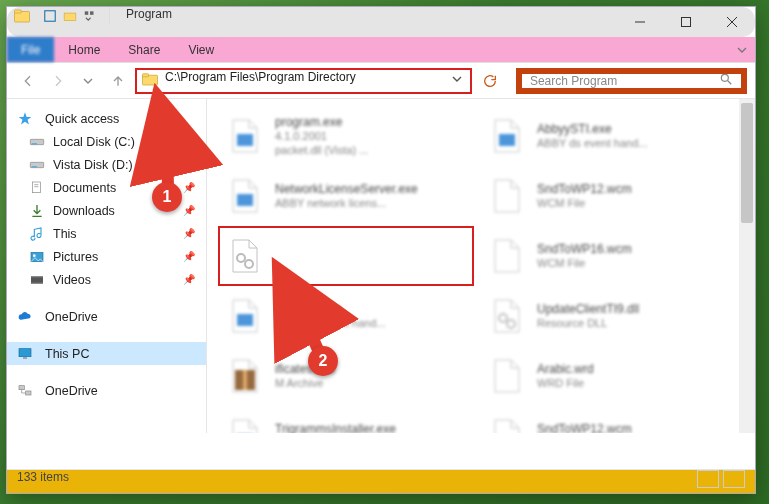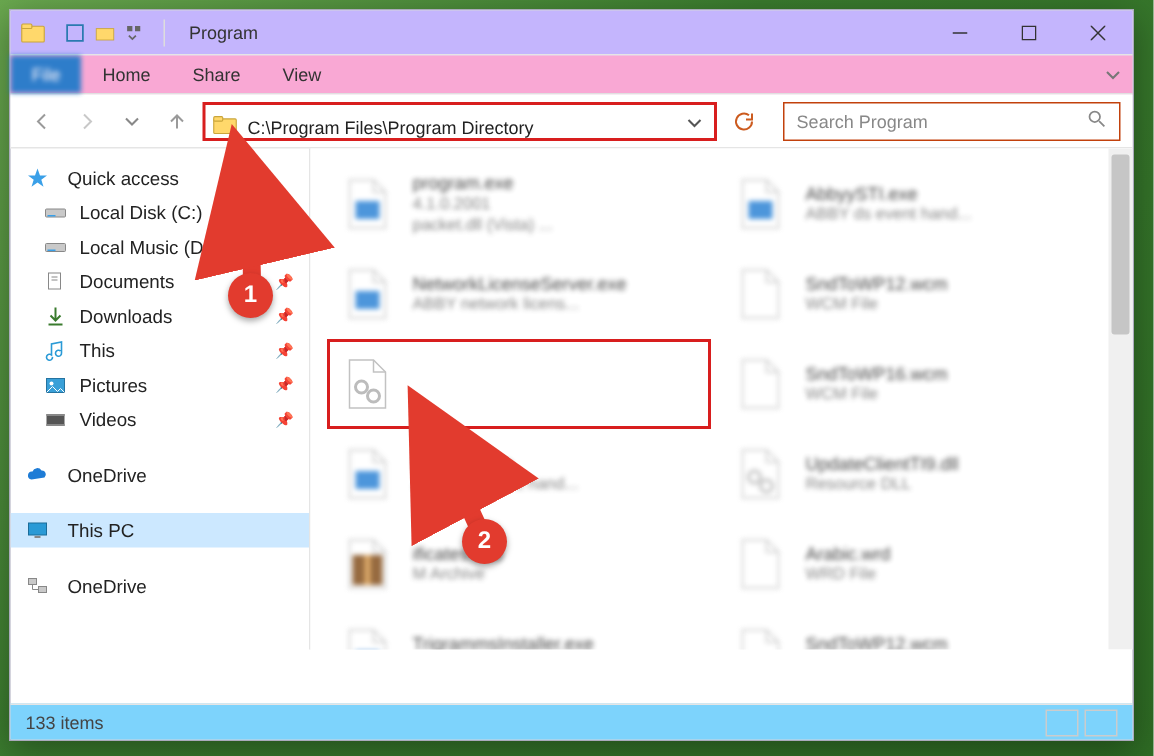--- a/index.html
+++ b/index.html
@@ -10,22 +10,22 @@
   }
   .window {
     position: absolute; left: 6px; top: 6px; right: 13px; bottom: 10px;
     background: #fff; border: 1px solid #aab;
     box-shadow: 0 6px 22px rgba(0,0,0,0.35);
     display: flex; flex-direction: column;
   }
 
   
   .titlebar {
-    height: 30px; display: flex; align-items: center; gap: 6px;
-    padding: 0 0 0 6px; border-bottom: 1px solid #e5e5e5; background: #c4b5fd;
+    height: 30px; display: flex; align-items: flex-start; gap: 6px;
+    padding: 0 0 0 6px; border-bottom: 1px solid #e5e5e5; background: #e5e5e5; border-radius: 13px;
   }
   .tb-icon { width: 18px; height: 18px; }
   .qat { display: flex; align-items: center; gap: 2px; padding-left: 4px; }
   .qat span { width: 18px; height: 18px; display: inline-flex; align-items: center; justify-content: center; color:#555; }
   .titlebar .sep { width:1px; height:18px; background:#ddd; margin:0 4px; }
   .title-text { font-size: 12px; color:#333; margin-left: 6px; }
   .win-controls { margin-left: auto; display: flex; }
   .win-btn { width: 46px; height: 30px; display:flex; align-items:center; justify-content:center; color:#333; }
   .win-btn svg { width:10px; height:10px; }
 
@@ -36,29 +36,29 @@
   .ribbon .spacer { flex:1; }
   .ribbon .chev { width:26px; display:flex; align-items:center; justify-content:center; color:#777; }
 
   
   .navrow {
     height: 36px; display:flex; align-items:center; gap:4px; padding:4px 8px;
     border-bottom:1px solid #e5e5e5; background:#fff;
   }
   .nav-btn { width:26px; height:26px; display:flex; align-items:center; justify-content:center; color:#9a9a9a; border-radius:2px; }
   .addr-wrap {
-    flex:1.6; height:26px; display:flex; align-items:flex-end;
+    flex:1.6; height:26px; display:flex; align-items:flex-start;
     border:2px solid #d81e1e; position:relative; padding:0 4px;
   }
   .addr-wrap .folder-ic { width:18px; height:18px; margin-right:6px; }
   .addr-wrap .path { flex:1; font-size:12px; color:#222; white-space:nowrap; overflow:hidden; }
   .addr-wrap .drop { width:18px; text-align:center; color:#555; }
   .refresh { width:24px; height:24px; margin-left:2px; display:flex; align-items:center; justify-content:center; color:#cc5b1f; }
   .search {
-    flex:1; height:26px; margin-left:10px; border:1px solid #c2410c;
+    flex:1; height:26px; margin-left:10px; border:6px solid #c2410c;
     display:flex; align-items:center; padding:0 8px; color:#888; font-size:12px;
   }
   .search .mag { margin-left:auto; color:#888; }
 
   
   .body { flex:1; display:flex; min-height:0; }
   .sidebar {
     width:200px; border-right:1px solid #e5e5e5; padding:8px 0; overflow:hidden;
     font-size:12.5px; color:#222;
   }
@@ -83,22 +83,22 @@
   .file .ficon { width:40px; height:40px; flex-shrink:0; }
   .file .ftxt { display:flex; flex-direction:column; font-size:12px; line-height:1.25; color:#333; }
   .file .ftxt .l1 { font-weight:500; }
   .file .ftxt .l2, .file .ftxt .l3 { color:#777; font-size:11px; }
   .file.highlight {
     filter:none; opacity:1;
     outline:2px solid #d81e1e; outline-offset:-1px; background:#fff;
   }
 
   
-  .status { height:24px; border-top:1px solid #e5e5e5; display:flex; align-items:center;
-    padding:0 10px; font-size:12px; color:#444; background:#7dd3fc;margin-top:36px; }
+  .status { height:24px; border-top:1px solid #e5e5e5; display:flex; 
+    padding:0 10px; font-size:12px; color:#444; background:#eab308;margin-top:36px; }
   .status .viewbtn { width:22px; height:18px; border:1px solid #ccc; margin-left:4px; }
   .status .spacer { flex:1; }
 
   
   .overlay { position:absolute; left:0; top:0; right:0; bottom:0; pointer-events:none; }
   .marker {
     position:absolute; width:30px; height:30px; border-radius:50%;
     background:#e23b2e; color:#fff; font-weight:700; font-size:16px;
     display:flex; align-items:center; justify-content:center;
     box-shadow:0 2px 4px rgba(0,0,0,0.35);
@@ -231,21 +231,21 @@
               <rect x="4" y="14" width="8" height="1.5" fill="#3aa0e8"></rect>
             </svg>
           <span>Local Disk (C:)</span>
           <span class="pin">📌</span>
         </div>
         <div class="sb-item">
           <svg class="sb-ic" viewBox="0 0 24 24">
               <rect x="2" y="8" width="20" height="8" rx="1" fill="#c9c9c9" stroke="#888"></rect>
               <rect x="4" y="14" width="8" height="1.5" fill="#3aa0e8"></rect>
             </svg>
-          <span>Local Music (D:)</span>
+          <span>Vista Disk (D:)</span>
           <span class="pin">📌</span>
         </div>
         <div class="sb-item">
           <svg class="sb-ic" viewBox="0 0 24 24">
               <rect x="5" y="3" width="12" height="16" fill="#fff" stroke="#888"></rect>
               <line x1="8" y1="7" x2="14" y2="7" stroke="#888"></line>
               <line x1="8" y1="10" x2="14" y2="10" stroke="#888"></line>
             </svg>
           <span>Documents</span>
           <span class="pin">📌</span>

